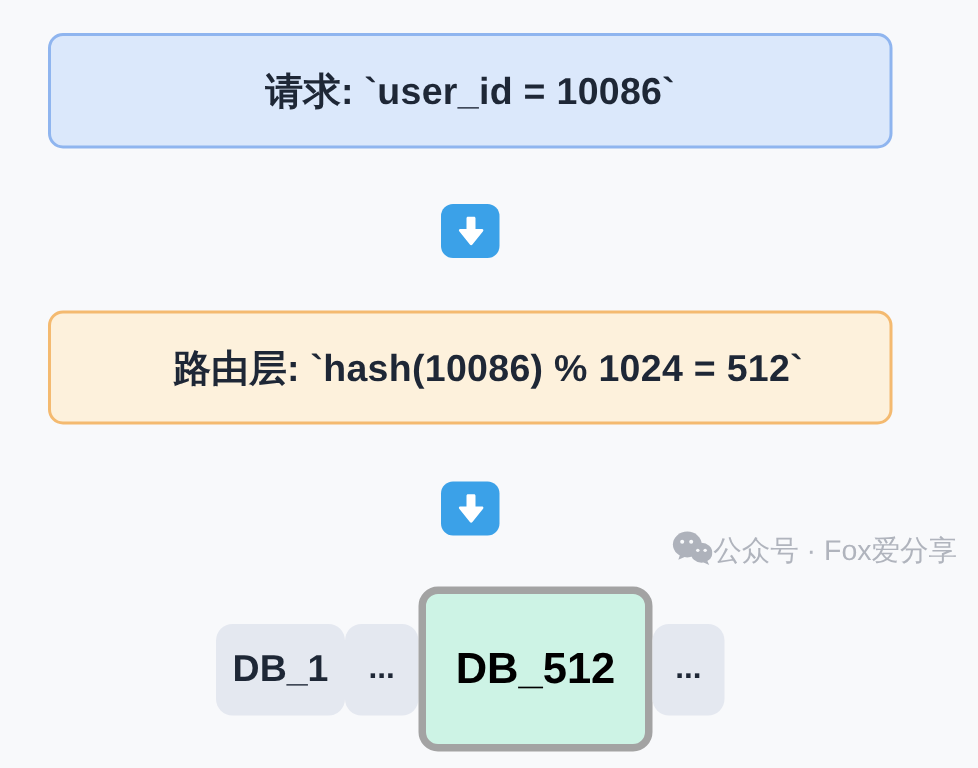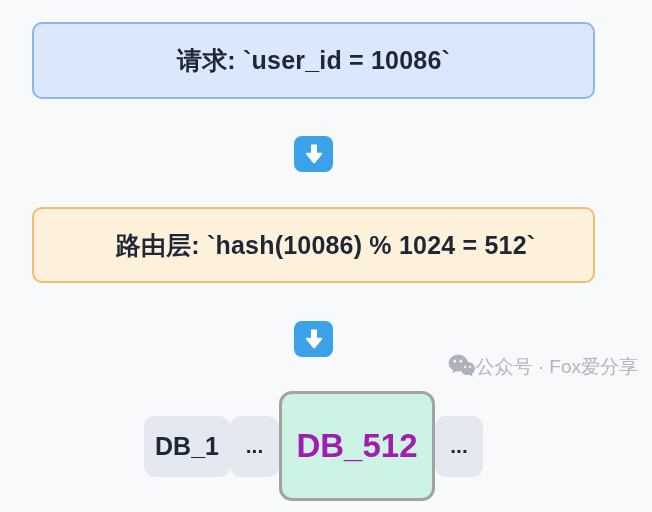--- a/index.html
+++ b/index.html
@@ -80,24 +80,24 @@
     flex: none;
   }
   .db-node.w1 { width: 86px; }
   .db-node.dots { width: 49px; font-size: 21px; }
   .db-node.dots2 { width: 48px; font-size: 21px; }
   .db-node.w1024 { width: 133px; }
   .db-node.highlight {
     width: 156px;
     height: 110px;
     background: #cdf3e5;
-    border: 3px solid #a3a3a3;
+    border: 5px solid #a3a3a3;
     border-radius: 13px;
-    color: #a21caf;
-    font-size: 33px;
+    color: #000000;
+    font-size: 29px;
   }
   .watermark {
     position: absolute;
     right: 14px;
     bottom: 8px;
     display: flex;
     align-items: flex-start;
     gap: 0;
     color: #b0b4bd;
     font-size: 19px;

